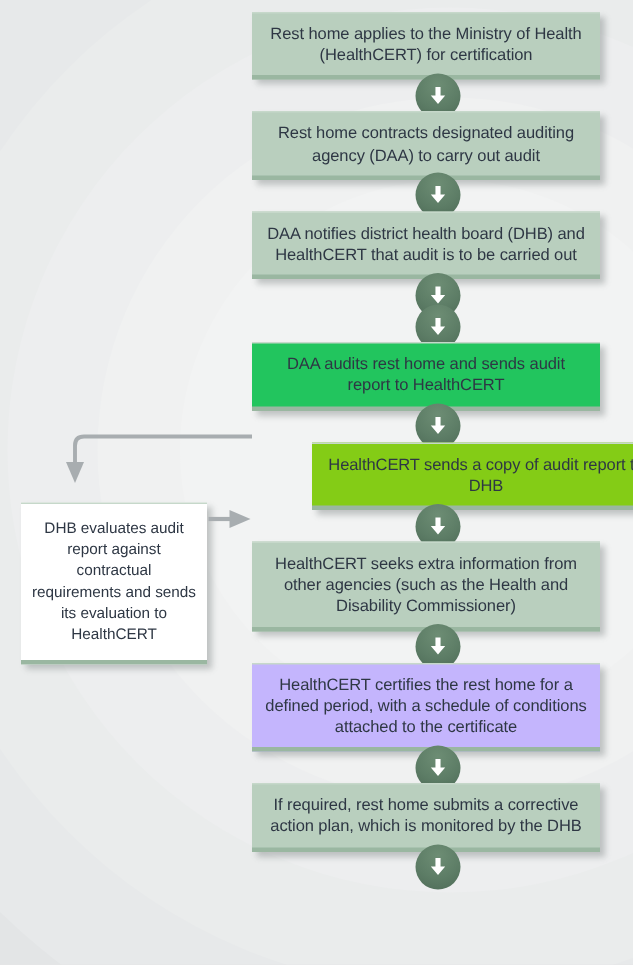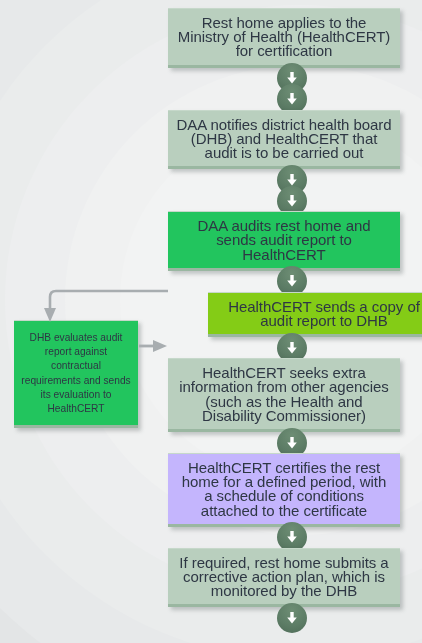--- a/index.html
+++ b/index.html
@@ -46,21 +46,21 @@
   }
 
   .node {
     position: relative;
     box-sizing: border-box;
     width: 232px;
     background: #b9cfbe;
     border-bottom: 3px solid #9ab7a1;
     border-top: 1px solid #c6d8ca;
     color: #2e3744;
-    font-size: 15px;
+    font-size: 11px;
     line-height: 14.2px;
     text-align: center;
     padding: 7px 8px 6px 8px;
     box-shadow: 3px 3px 4px rgba(90,100,100,0.33);
     letter-spacing: -0.05px;
   }
 
   .gap {
     position: relative;
     height: 21px;
@@ -109,21 +109,21 @@
   <div id="bg">
     <div class="arc" style="width: 1180px; height: 1180px; background: rgb(223, 226, 227); left: 300px; top: 300px;"></div>
     <div class="arc" style="width: 1010px; height: 1010px; background: rgb(227, 229, 230); left: 300px; top: 300px;"></div>
     <div class="arc" style="width: 860px; height: 860px; background: rgb(231, 233, 234); left: 300px; top: 300px;"></div>
     <div class="arc" style="width: 720px; height: 720px; background: rgb(234, 236, 236); left: 300px; top: 300px;"></div>
     <div class="arc" style="width: 590px; height: 590px; background: rgb(237, 238, 239); left: 300px; top: 300px;"></div>
     <div class="arc" style="width: 470px; height: 470px; background: rgb(240, 241, 241); left: 300px; top: 300px;"></div>
     <div class="arc" style="width: 360px; height: 360px; background: rgb(242, 243, 243); left: 300px; top: 300px;"></div>
   </div>
 
-  <div id="side-box" style="background: #22c55e; border-bottom-color: rgb(154, 183, 161); color: rgb(46, 55, 68);">
+  <div id="side-box" style="background: #ffffff; border-bottom-color: rgb(154, 183, 161); color: rgb(46, 55, 68); margin-top: 15px;">
     <span>DHB evaluates audit report against contractual requirements and sends its evaluation to HealthCERT</span>
   </div>
 
   <svg id="conn-down" width="422" height="643">
     <path d="M168,291 L56,291 Q50,291 50,297 L50,312" fill="none" stroke="#a8adb0" stroke-width="2.6" stroke-linecap="butt"></path>
     <polygon points="50,322 44,308 56,308" fill="#a8adb0"></polygon>
   </svg>
 
   <svg id="conn-right" width="422" height="643">
     <path d="M139,346 L157,346" fill="none" stroke="#a8adb0" stroke-width="2.8"></path>
@@ -137,20 +137,23 @@
     </div>
 
     <div class="gap">
       <span class="arrow-circle">
         <svg width="16" height="16" viewBox="0 0 16 16" aria-hidden="true">
           <path d="M6.3 2 h3.4 v5.6 h3.1 L8 13.4 L3.2 7.6 h3.1 z" fill="#ffffff"></path>
         </svg>
       </span>
     </div>
 
+    <div class="node" style="background: rgb(185, 207, 190); border-bottom-color: rgb(154, 183, 161); color: rgb(46, 55, 68);">
+      <span>Rest home contracts designated auditing agency (DAA) to carry out audit</span>
+    </div>
 
     <div class="gap">
       <span class="arrow-circle">
         <svg width="16" height="16" viewBox="0 0 16 16" aria-hidden="true">
           <path d="M6.3 2 h3.4 v5.6 h3.1 L8 13.4 L3.2 7.6 h3.1 z" fill="#ffffff"></path>
         </svg>
       </span>
     </div>
 
     <div class="node" style="background: rgb(185, 207, 190); border-bottom-color: rgb(154, 183, 161); color: rgb(46, 55, 68);">

